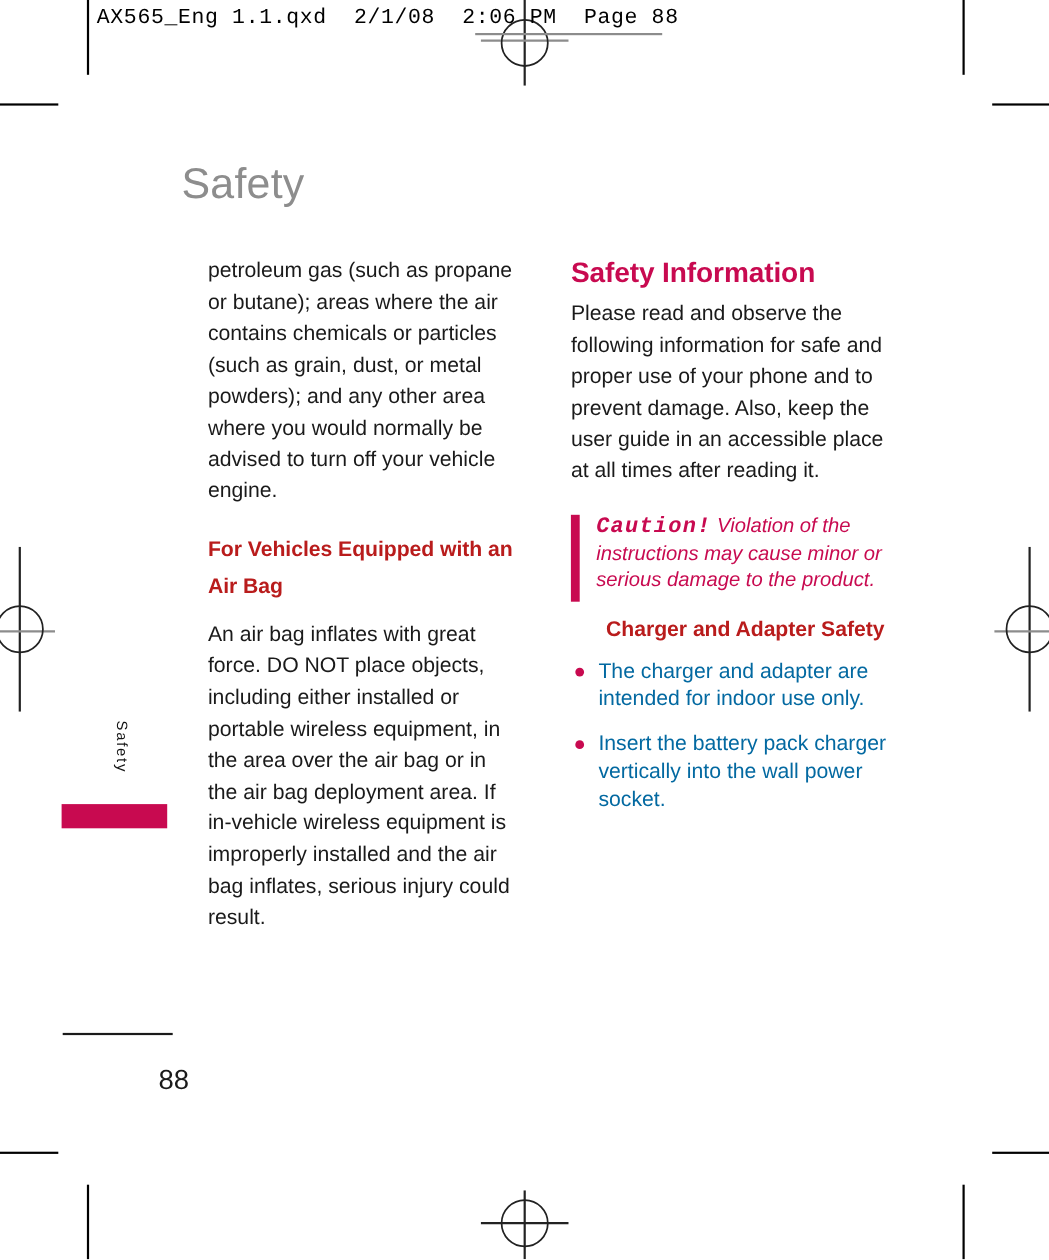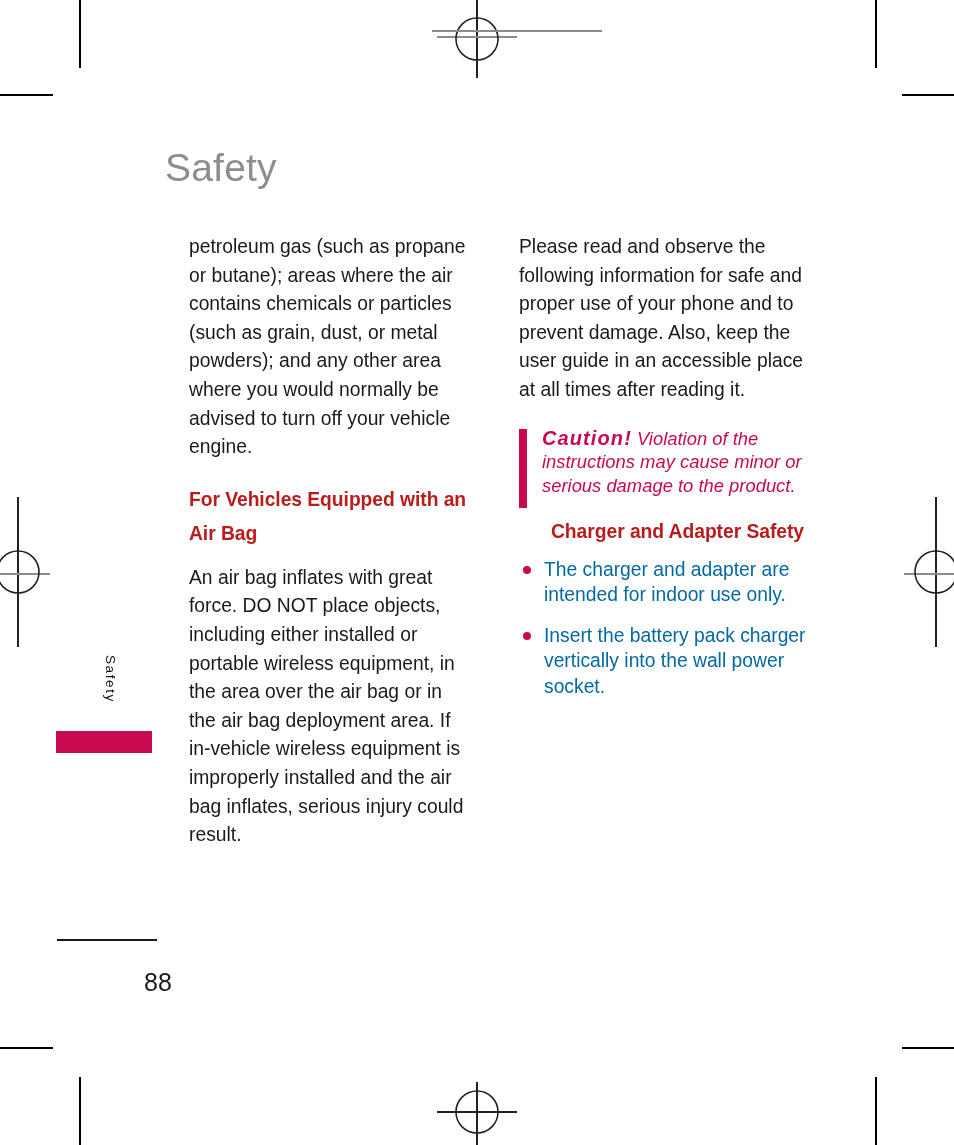--- a/index.html
+++ b/index.html
@@ -116,20 +116,21 @@
     width: 8px;
     height: 79px;
     background: #c80a50;
   }
   .caution .word {
     font-weight: bold;
     font-style: italic;
     font-size: 20px;
     letter-spacing: 1.1px;
     margin-right: 5px;
+    font-family: Liberation Mono, monospace;
   }
 
   
   ul.bullets {
     list-style: none;
     margin: 10px 0 0 0;
     padding: 0;
   }
   ul.bullets li {
     position: relative;
@@ -229,33 +230,35 @@
   </div>
 
   <div class="reg" style="left:898px; top:497px;">
     <svg width="56" height="150" viewBox="0 0 56 150">
       <line x1="38" y1="0" x2="38" y2="150" stroke="#222" stroke-width="2"></line>
       <line x1="6" y1="77" x2="56" y2="77" stroke="#8c8c8c" stroke-width="2"></line>
       <circle cx="38" cy="75" r="21" fill="none" stroke="#222" stroke-width="1.6"></circle>
     </svg>
   </div>
 
+  <div class="slug">AX565_Eng 1.1.qxd  2/1/08  2:06 PM  Page 88</div>
   <div class="slug-rule"></div>
 
   <div class="page-title">Safety</div>
 
   <div class="col col-left">
     <p class="body">petroleum gas (such as propane or butane); areas where the air contains chemicals or particles (such as grain, dust, or metal powders); and any other area where you would normally be advised to turn off your vehicle engine.</p>
 
     <h3 class="sub">For Vehicles Equipped with an Air Bag</h3>
 
     <p class="body">An air bag inflates with great force. DO NOT place objects, including either installed or portable wireless equipment, in the area over the air bag or in the air bag deployment area. If in-vehicle wireless equipment is improperly installed and the air bag inflates, serious injury could result.</p>
   </div>
 
   <div class="col col-right">
+    <h2 class="section">Safety Information</h2>
 
     <p class="body">Please read and observe the following information for safe and proper use of your phone and to prevent damage. Also, keep the user guide in an accessible place at all times after reading it.</p>
 
     <div class="caution">
       <span class="bar"></span>
       <span class="word">Caution!</span><span>Violation of the instructions may cause minor or serious damage to the product.</span>
     </div>
 
     <h3 class="sub tight">Charger and Adapter Safety</h3>
 

